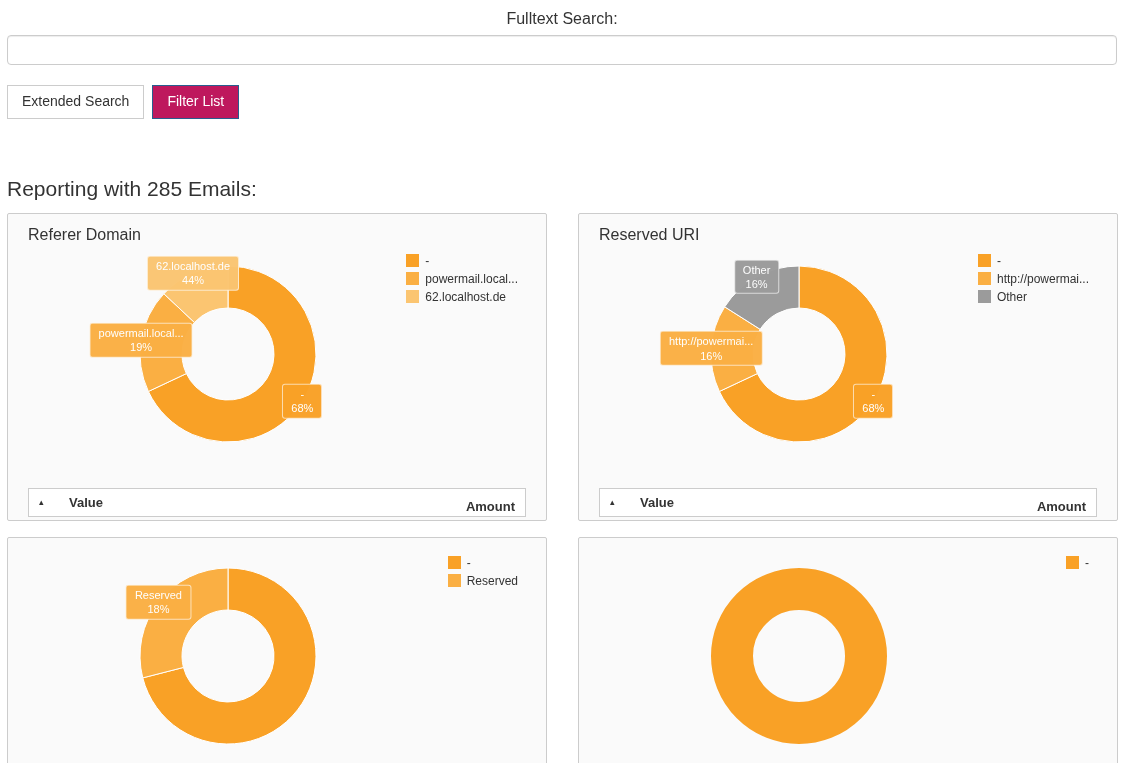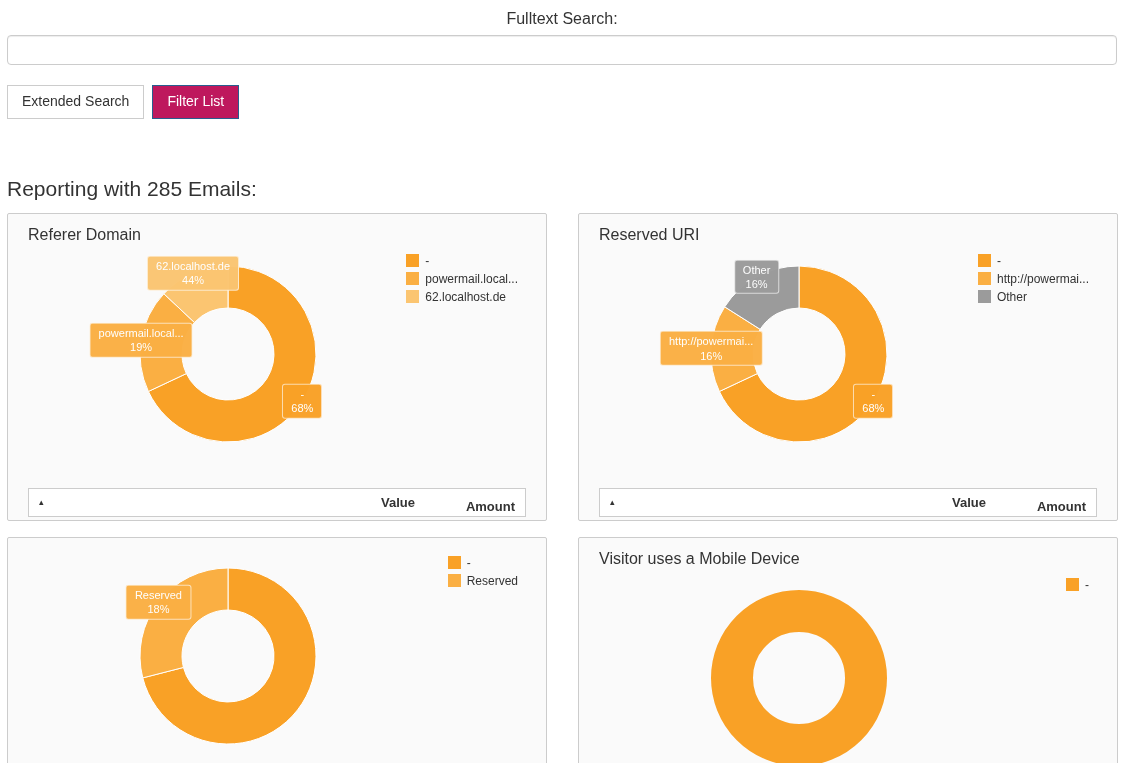--- a/index.html
+++ b/index.html
@@ -117,21 +117,21 @@
     background: #fff;
     border: 1px solid #ccc;
     height: 29px;
     padding: 0 10px;
     font-size: 13px;
     font-weight: bold;
     color: #333;
     margin-top: 2px;
   }
   .th-sort { width: 30px; font-size: 9px; font-weight: normal; cursor: pointer; }
-  .th-value { flex: 1; text-align: right; cursor: pointer; }
+  .th-value { flex: 1; text-align: left; cursor: pointer; }
   .th-amount { width: 100px; text-align: right; cursor: pointer; margin-top: 8px; }
 </style>
 </head>
 <body>
 
 <div class="page">
 
 
   <label class="search-label">Fulltext Search:</label>
   <input type="text" class="search-input" value="" style="">
@@ -247,21 +247,20 @@
             <div class="legend-item">
               <span class="legend-square" style="background: rgb(250, 175, 67);"></span>
               <span>Reserved</span>
             </div>
           </div>
         </div>
 
     </section>
 
     <section class="panel">
-      <h3 class="panel-title">Visitor uses a Mobile Device</h3>
       <div class="chart-area">
           <svg width="500" height="238" viewBox="0 0 500 238">
             <circle cx="200" cy="106" r="67" fill="none" stroke="#f9a126" stroke-width="42"></circle>
           </svg>
           <div class="legend">
             <div class="legend-item">
               <span class="legend-square" style="background: rgb(249, 161, 38);"></span>
               <span>-</span>
             </div>
           </div>

